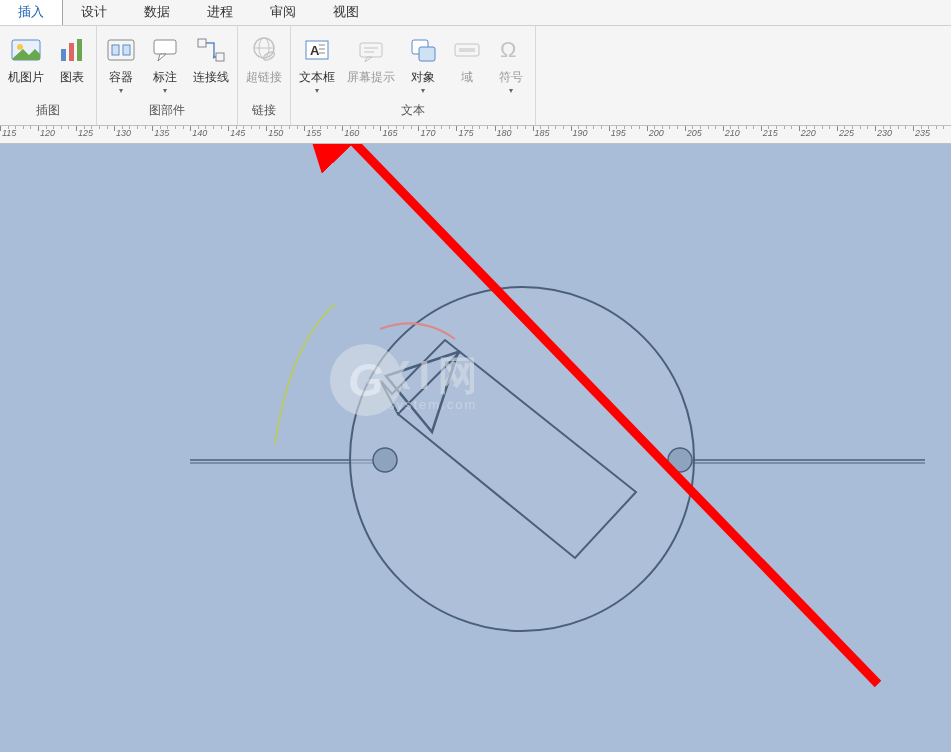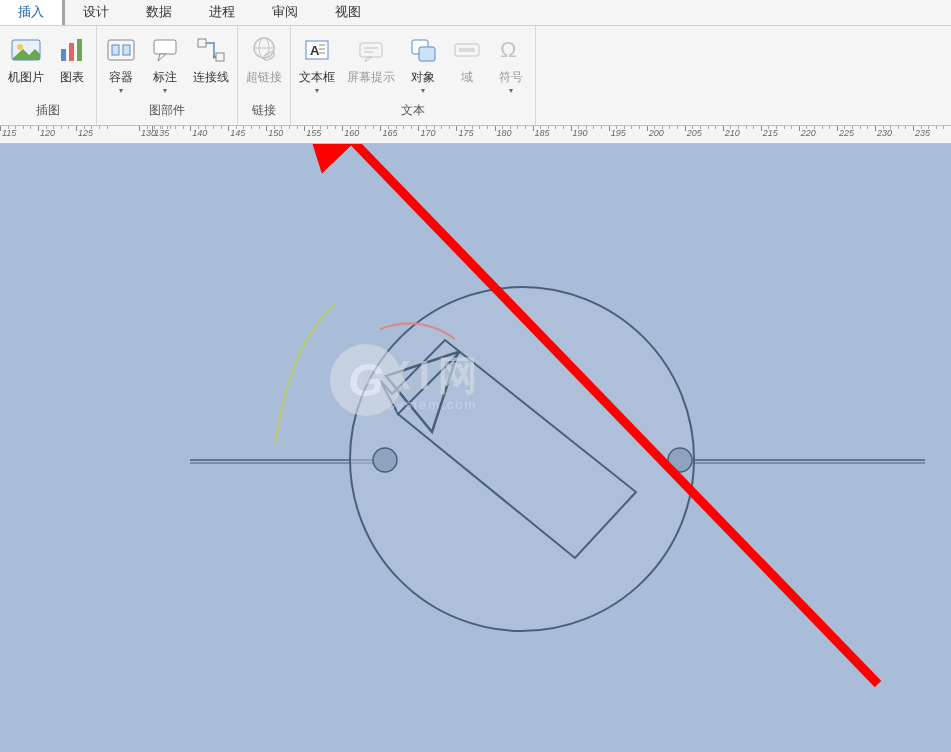--- a/index.html
+++ b/index.html
@@ -1,21 +1,21 @@
 <!DOCTYPE html>
 <html><head>
 <meta charset="utf-8">
 <style>
 * { margin: 0; padding: 0; box-sizing: border-box; font-family: "Microsoft YaHei", sans-serif; }
 body { width: 951px; height: 752px; background: #e6e6e6; overflow: hidden; }
 
 
 .tabs { display: flex; background: #f5f5f5; height: 26px; border-bottom: 1px solid #d0d0d0; }
 .tab { padding: 3px 18px; font-size: 13px; color: #333; cursor: pointer; border-right: 1px solid transparent; }
-.tab.active { background: #fff; border-right: 3px solid #a3a3a3; color: #1a5fb4; }
+.tab.active { background: #fff; border-right: 1px solid #a3a3a3; color: #1a5fb4; }
 
 
 .ribbon { display: flex; background: #f5f5f5; height: 100px; border-bottom: 1px solid #c0c0c0; }
 .ribbon-group { display: flex; flex-direction: column; align-items: center; border-right: 1px solid #d8d8d8; padding: 4px 2px 2px 2px; }
 .ribbon-items { display: flex; flex: 1; align-items: flex-start; }
 .ribbon-item { display: flex; flex-direction: column; align-items: center; justify-content: flex-start; padding: 4px 6px; cursor: pointer; min-width: 40px; }
 .ribbon-item .icon-box { width: 32px; height: 32px; display: flex; align-items: center; justify-content: center; margin-bottom: 4px; }
 .ribbon-item .label { font-size: 12px; color: #333; text-align: center; line-height: 1.2; white-space: nowrap; }
 .ribbon-item.disabled .label { color: #999; }
 .ribbon-item.disabled svg { opacity: 0.45; }
@@ -217,21 +217,21 @@
       <div class="line-minor" style="left:30.432000000000002px"></div>
     </div>
     <div class="ruler-tick" style="left: 76.08px; width: 38.04px;">
       <div class="line-major"></div>
       <div class="num">125</div>
       <div class="line-minor" style="left:7.6080000000000005px"></div>
       <div class="line-minor" style="left:15.216000000000001px"></div>
       <div class="line-minor" style="left:22.823999999999998px"></div>
       <div class="line-minor" style="left:30.432000000000002px"></div>
     </div>
-    <div class="ruler-tick" style="left: 114.12px; width: 38.04px; margin-left: 25px;">
+    <div class="ruler-tick" style="left: 114.12px; width: 38.04px;">
       <div class="line-major"></div>
       <div class="num">130</div>
       <div class="line-minor" style="left:7.6080000000000005px"></div>
       <div class="line-minor" style="left:15.216000000000001px"></div>
       <div class="line-minor" style="left:22.823999999999998px"></div>
       <div class="line-minor" style="left:30.432000000000002px"></div>
     </div>
     <div class="ruler-tick" style="left: 152.16px; width: 38.04px;">
       <div class="line-major"></div>
       <div class="num">135</div>

